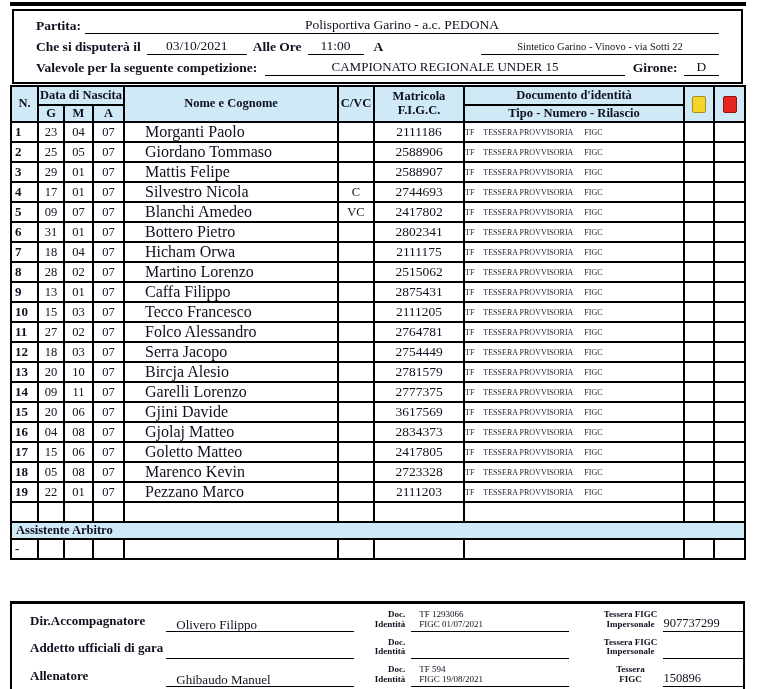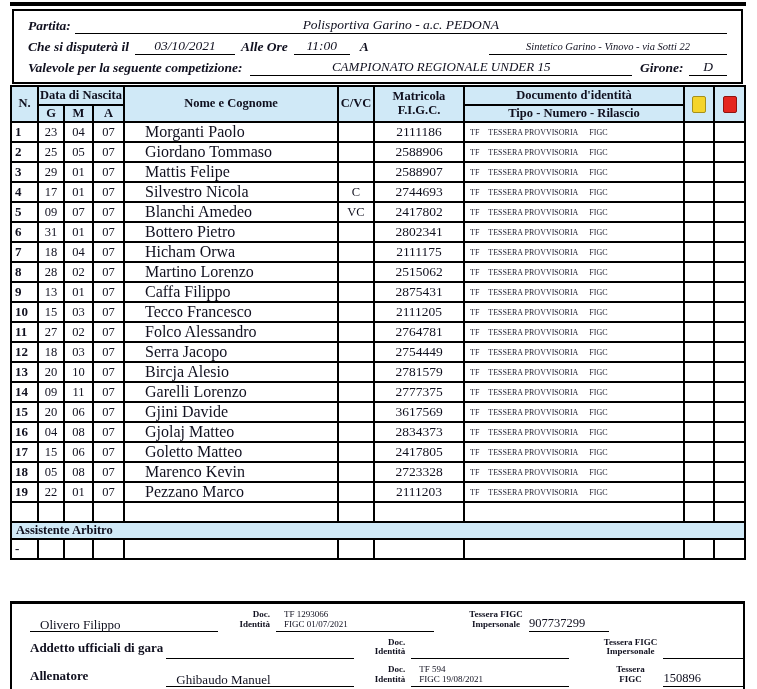--- a/index.html
+++ b/index.html
@@ -9,22 +9,21 @@
     font-family:"Liberation Serif", serif;
   }
   
   .top-rule{position:absolute;left:10px;top:2px;width:736px;height:4px;background:#000;}
 
   
   .hdr-box{
     position:absolute;left:12px;top:9px;width:731px;height:75px;
     border:2px solid #000;box-sizing:border-box;
     display:flex;flex-direction:column;justify-content:space-evenly;
-    padding:2px 0;
-    font-style:italic;
+    padding:2px 8px;
   }
   .hline{display:flex;align-items:flex-end;font-size:13.5px;font-weight:bold;line-height:1.15;}
   .ul{border-bottom:1.5px solid #000;text-align:center;font-weight:normal;}
   .hline .lbl{white-space:nowrap;}
   .l1{padding:0 14px;}
   .l1 .ul{flex:1;margin-left:4px;}
   .l2{padding:0 14px;}
   .l2 .date{width:100px;margin:0 6px;}
   .l2 .time{width:56px;margin:0 6px;}
   .l2 .a-lbl{margin:0 4px;}
@@ -38,21 +37,21 @@
   table{border-collapse:collapse;table-layout:fixed;width:734px;}
   th,td{border:2px solid #000;padding:0;overflow:hidden;white-space:nowrap;box-sizing:border-box;}
   thead th{background:#d0e9f7;font-size:12.5px;font-weight:bold;line-height:1.1;}
   thead tr.h1 th{height:19px;}
   thead tr.h2 th{height:17px;}
   tbody td{height:19.6px;font-size:12.5px;}
   td.td-n{font-weight:bold;font-size:13px;padding-left:3px;}
   td.td-c{text-align:center;}
   td.td-name{font-size:16px;padding-left:20px;}
   td.td-mat{text-align:center;font-size:13.5px;}
-  td.td-doc{font-size:8px;padding-left:5px;color:#1c1c2e;}
+  td.td-doc{font-size:8px;color:#1c1c2e;}
   td.td-doc .p1{margin-right:9px;}
   td.td-doc .p2{margin-right:11px;}
   .mat-h{font-size:12.5px;}
   .card{display:inline-block;width:12px;height:15px;border-radius:2px;vertical-align:middle;}
   .card.y{background:#f5d42b;border:1px solid #a5901c;}
   .card.r{background:#e5261f;border:1px solid #8f1511;}
   tr.band td{background:#d0e9f7;font-weight:bold;font-size:12.5px;text-align:left;padding-left:4px;height:13px;}
   tr.dash td{height:20px;}
 
   
@@ -389,20 +388,21 @@
           <td class="td-doc"><span class="p1"></span><span class="p2"></span><span class="p3"></span></td>
           <td></td>
           <td></td>
         </tr>
       </tbody>
   </table>
 </div>
 
 <div class="off-box">
   <div class="off-row">
+    <span class="off-label">Dir.Accompagnatore</span>
     <span class="off-name">Olivero Filippo</span>
     <span class="doc-lab"><span>Doc.</span><br><span>Identità</span></span>
     <span class="doc-field">
         <span>TF   1293066</span>
         <span>FIGC 01/07/2021</span>
       </span>
     <span class="tess-lab"><span>Tessera FIGC</span><br><span>Impersonale</span></span>
     <span class="tess-field">907737299</span>
   </div>
   <div class="off-row">

